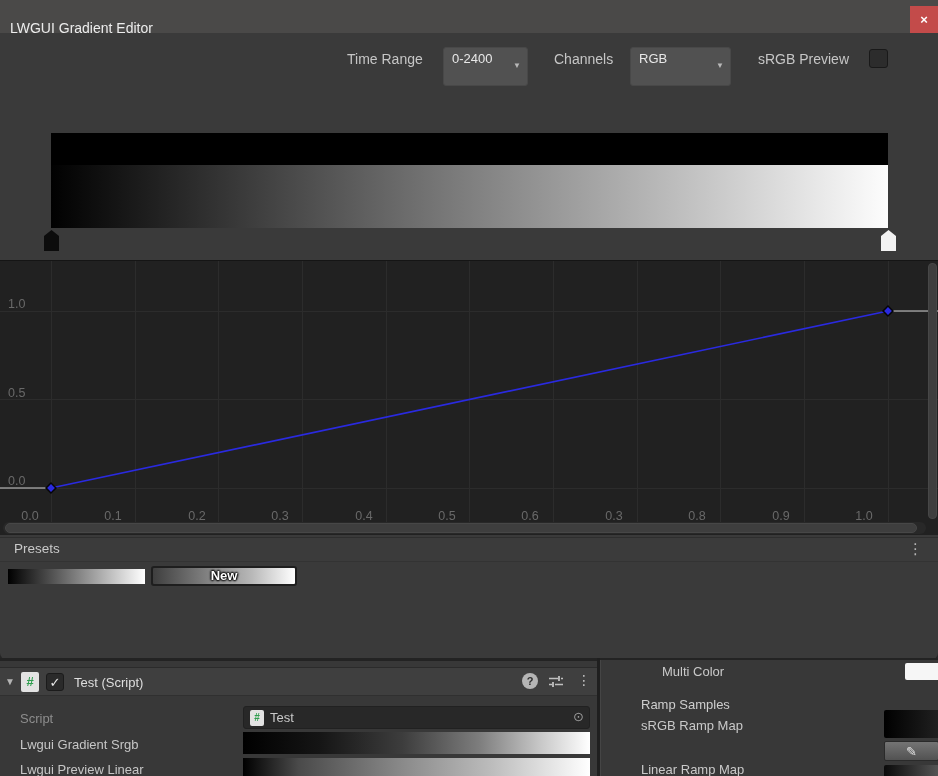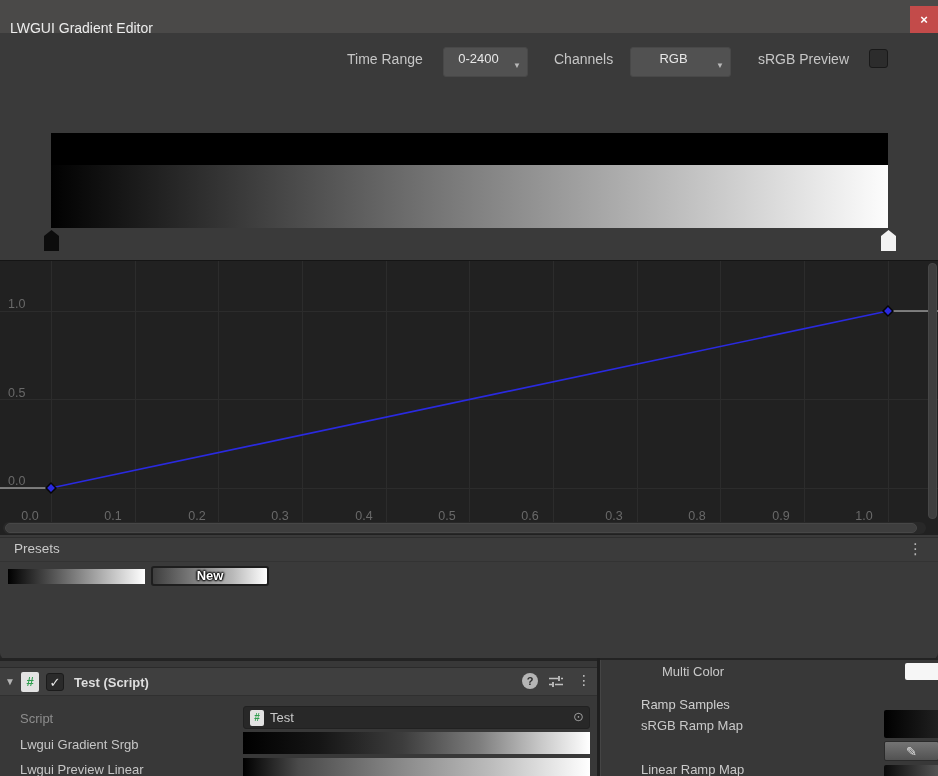--- a/index.html
+++ b/index.html
@@ -9,22 +9,22 @@
   
   .ge-window { position:absolute; left:0; top:0; width:938px; height:659px;
     background:#3a3a3a; border-radius:0 0 6px 6px; }
   .titlebar { position:absolute; left:0; top:0; width:938px; height:33px; background:#4a4948; }
   .titlebar .title { position:absolute; left:10px; top:12px; line-height:33px; font-size:14px; color:#ededed; }
   .close-btn { position:absolute; right:0; top:6px; width:28px; height:27px; background:#c34b4a;
     color:#fff; font-size:13px; font-weight:bold; text-align:center; line-height:27px; cursor:pointer; }
 
   
   .tb-label { position:absolute; font-size:14px; color:#c6c6c6; top:51px; }
-  .dropdown { position:absolute; top:47px; height:30px; background:#515151; border:1px solid #484848;
-    border-radius:3px; color:#e8e8e8; font-size:13px; padding:0 22px 0 8px; line-height:21px; cursor:pointer;text-align:center; }
+  .dropdown { position:absolute; top:47px; height:39px; background:#515151; border:1px solid #484848;
+    border-radius:3px; color:#e8e8e8; font-size:13px; padding:0 22px 0 8px; line-height:21px; cursor:pointer; }
   .dropdown .dd-arrow { position:absolute; right:6px; top:7px; font-size:8px; color:#b8b8b8; }
   .checkbox { position:absolute; width:19px; height:19px; background:#2c2c2c;
     border:1px solid #191919; border-radius:3px; cursor:pointer; }
 
   
   .grad-top { position:absolute; left:51px; top:133px; width:837px; height:32px; background:#000; }
   .grad-main { position:absolute; left:51px; top:165px; width:837px; height:63px;
     background:linear-gradient(to right,#010101,#fdfdfd); }
   .grad-key { position:absolute; top:230px; width:15px; height:21px;
     clip-path:polygon(50% 0%, 100% 28%, 100% 100%, 0% 100%, 0% 28%); cursor:pointer; }
@@ -46,38 +46,38 @@
   .vscroll { position:absolute; right:1px; top:2px; width:9px; height:256px;
     background:#3e3e3e; border:1px solid #474747; border-radius:4px; }
 
   
   .presets-header { position:absolute; left:0; top:537px; width:938px; height:25px;
     background:#3b3b3b; border-top:1px solid #2e2e2e; border-bottom:1px solid #333; }
   .presets-header .ph-title { position:absolute; left:14px; top:3px; font-size:13.5px; color:#c9c9c9; }
   .presets-header .ph-menu { position:absolute; left:908px; top:2px; font-size:15px; color:#b5b5b5; cursor:pointer; }
   .preset-swatch { position:absolute; left:8px; top:569px; width:137px; height:15px;
     background:linear-gradient(to right,#000,#fff); cursor:pointer; }
-  .preset-new { position:absolute; left:151px; top:566px; width:118px; height:20px;
+  .preset-new { position:absolute; left:151px; top:566px; width:146px; height:20px;
     border:2px solid #1e1e1e; border-radius:3px;
     background:linear-gradient(to right,#3f3f3f,#b9b9b9 70%,#fff);
     color:#fff; font-size:13px; font-weight:bold; text-align:center; line-height:16px;
     text-shadow:-1px 0 2px #000, 1px 0 2px #000, 0 -1px 2px #000, 0 1px 2px #000; cursor:pointer; }
 
   
   .bottom { position:absolute; left:0; top:658px; width:938px; height:118px; background:#232323; }
   .inspector { position:absolute; left:0; top:3px; width:597px; height:115px; background:#383838; }
   .insp-header { position:absolute; left:0; top:6px; width:597px; height:29px; background:#3f3f3f;
     border-top:1px solid #2b2b2b; border-bottom:1px solid #303030; }
   .foldout { position:absolute; left:5px; top:8px; font-size:10px; color:#b4b4b4; cursor:pointer; }
   .script-icon { position:absolute; background:#e3e3e3; border-radius:2px; text-align:center; }
   .script-icon span { color:#2f9e4f; font-weight:bold; }
   .insp-check { position:absolute; left:46px; top:5px; width:18px; height:18px; background:#2a2a2a;
     border:1px solid #1b1b1b; border-radius:3px; color:#e8e8e8; font-size:13px; line-height:17px;
     text-align:center; cursor:pointer; }
-  .insp-title { position:absolute; left:74px; top:7px; font-size:13px; font-weight:bold; color:#dedede; }
+  .insp-title { position:absolute; left:74px; top:7px; font-size:13px; font-weight:normal; color:#dedede; }
   .help-icon { position:absolute; left:522px; top:5px; width:16px; height:16px; border-radius:50%;
     background:#b5b5b5; color:#2e2e2e; font-size:11px; font-weight:bold; text-align:center;
     line-height:16px; cursor:pointer; }
   .preset-icon { position:absolute; left:548px; top:6px; cursor:pointer; }
   .kebab-icon { position:absolute; left:577px; top:4px; font-size:14px; color:#c0c0c0; cursor:pointer; }
 
   .row-label { position:absolute; left:20px; font-size:13px; color:#c6c6c6; }
   .row-label.dim { color:#8d8d8d; }
   .obj-field { position:absolute; left:243px; top:45px; width:347px; height:23px; background:#282828;
     border:1px solid #212121; border-radius:3px; cursor:pointer; }

